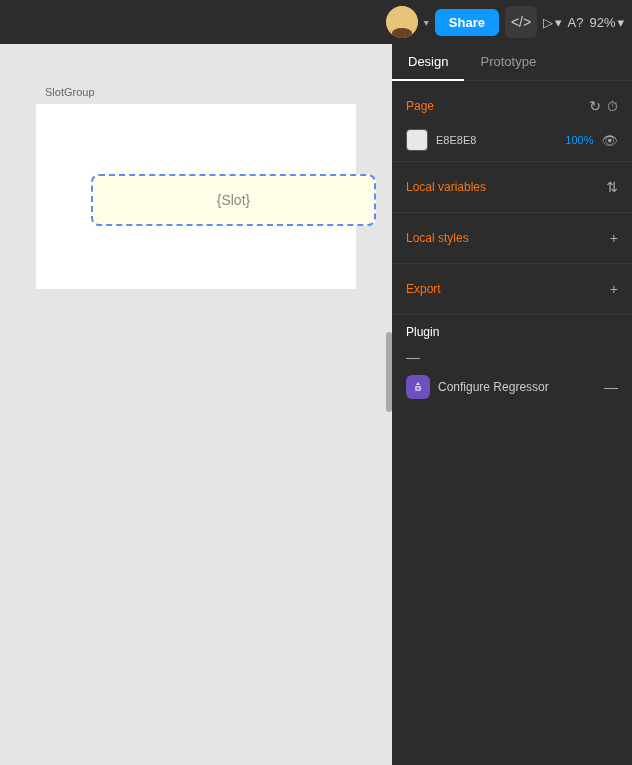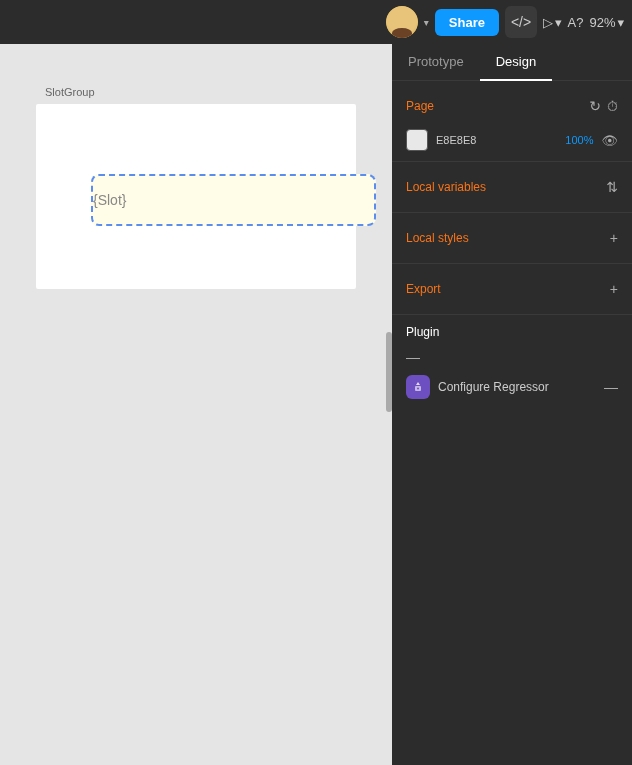--- a/index.html
+++ b/index.html
@@ -145,20 +145,21 @@
       position: absolute;
       top: 70px;
       left: 55px;
       width: 285px;
       height: 52px;
       background: #fffde7;
       border: 2px dashed #5b8dee;
       border-radius: 8px;
       display: flex;
       align-items: center;
+      justify-content: center;
       font-size: 14px;
       color: #888;
     }
     .scrollbar {
       position: absolute;
       right: 0;
       top: 40%;
       width: 6px;
       height: 80px;
       background: #aaa;
@@ -346,22 +347,22 @@
       <div class="slot-element">
         <span>{Slot}</span>
       </div>
     </div>
     <div class="scrollbar"></div>
   </div>
 
   <div class="right-panel">
 
     <div class="panel-tabs">
+      <div class="panel-tab active">Design</div>
       <div class="panel-tab">Prototype</div>
-      <div class="panel-tab active">Design</div>
     </div>
 
     <div class="panel-section">
       <div class="section-header">
         <span class="section-title">Page</span>
         <div class="icons-row">
           <button class="section-icon">↻</button>
           <button class="section-icon">⏱</button>
         </div>
       </div>

